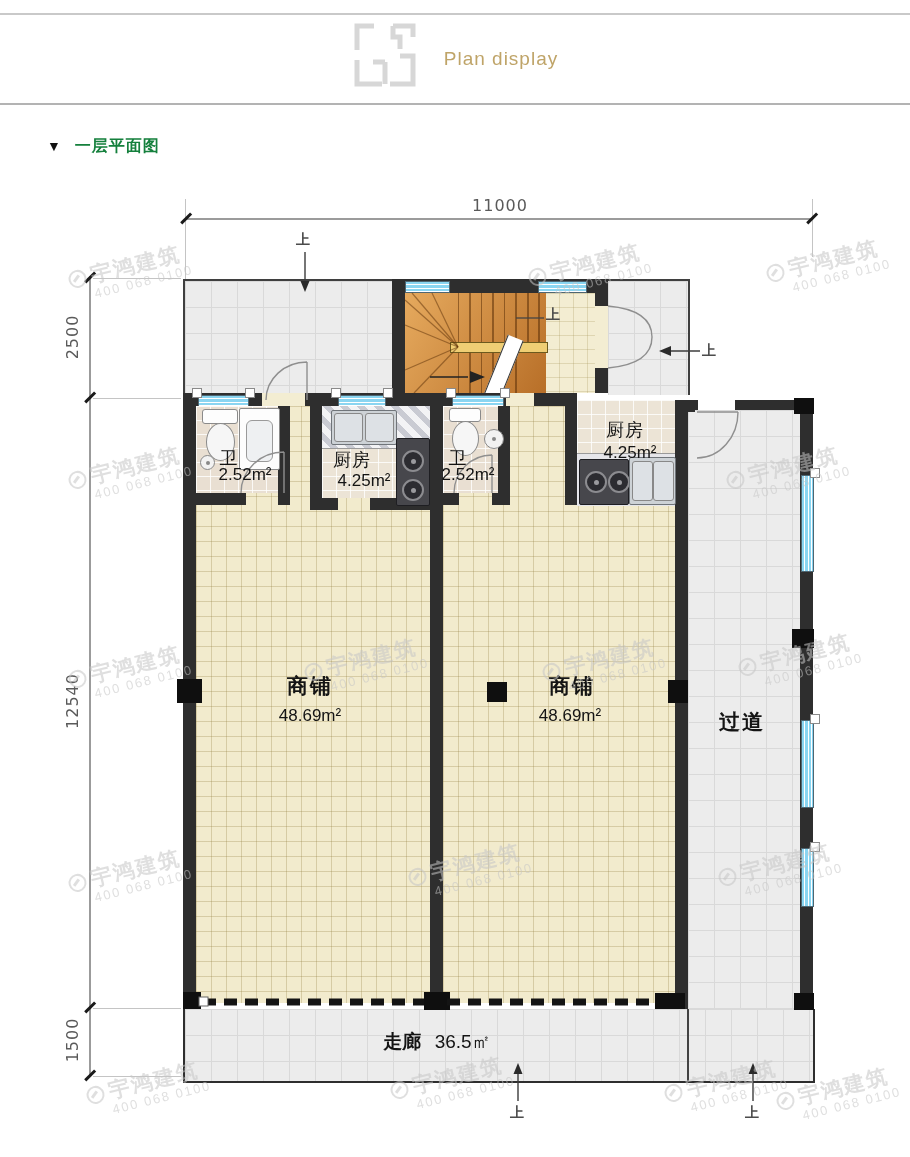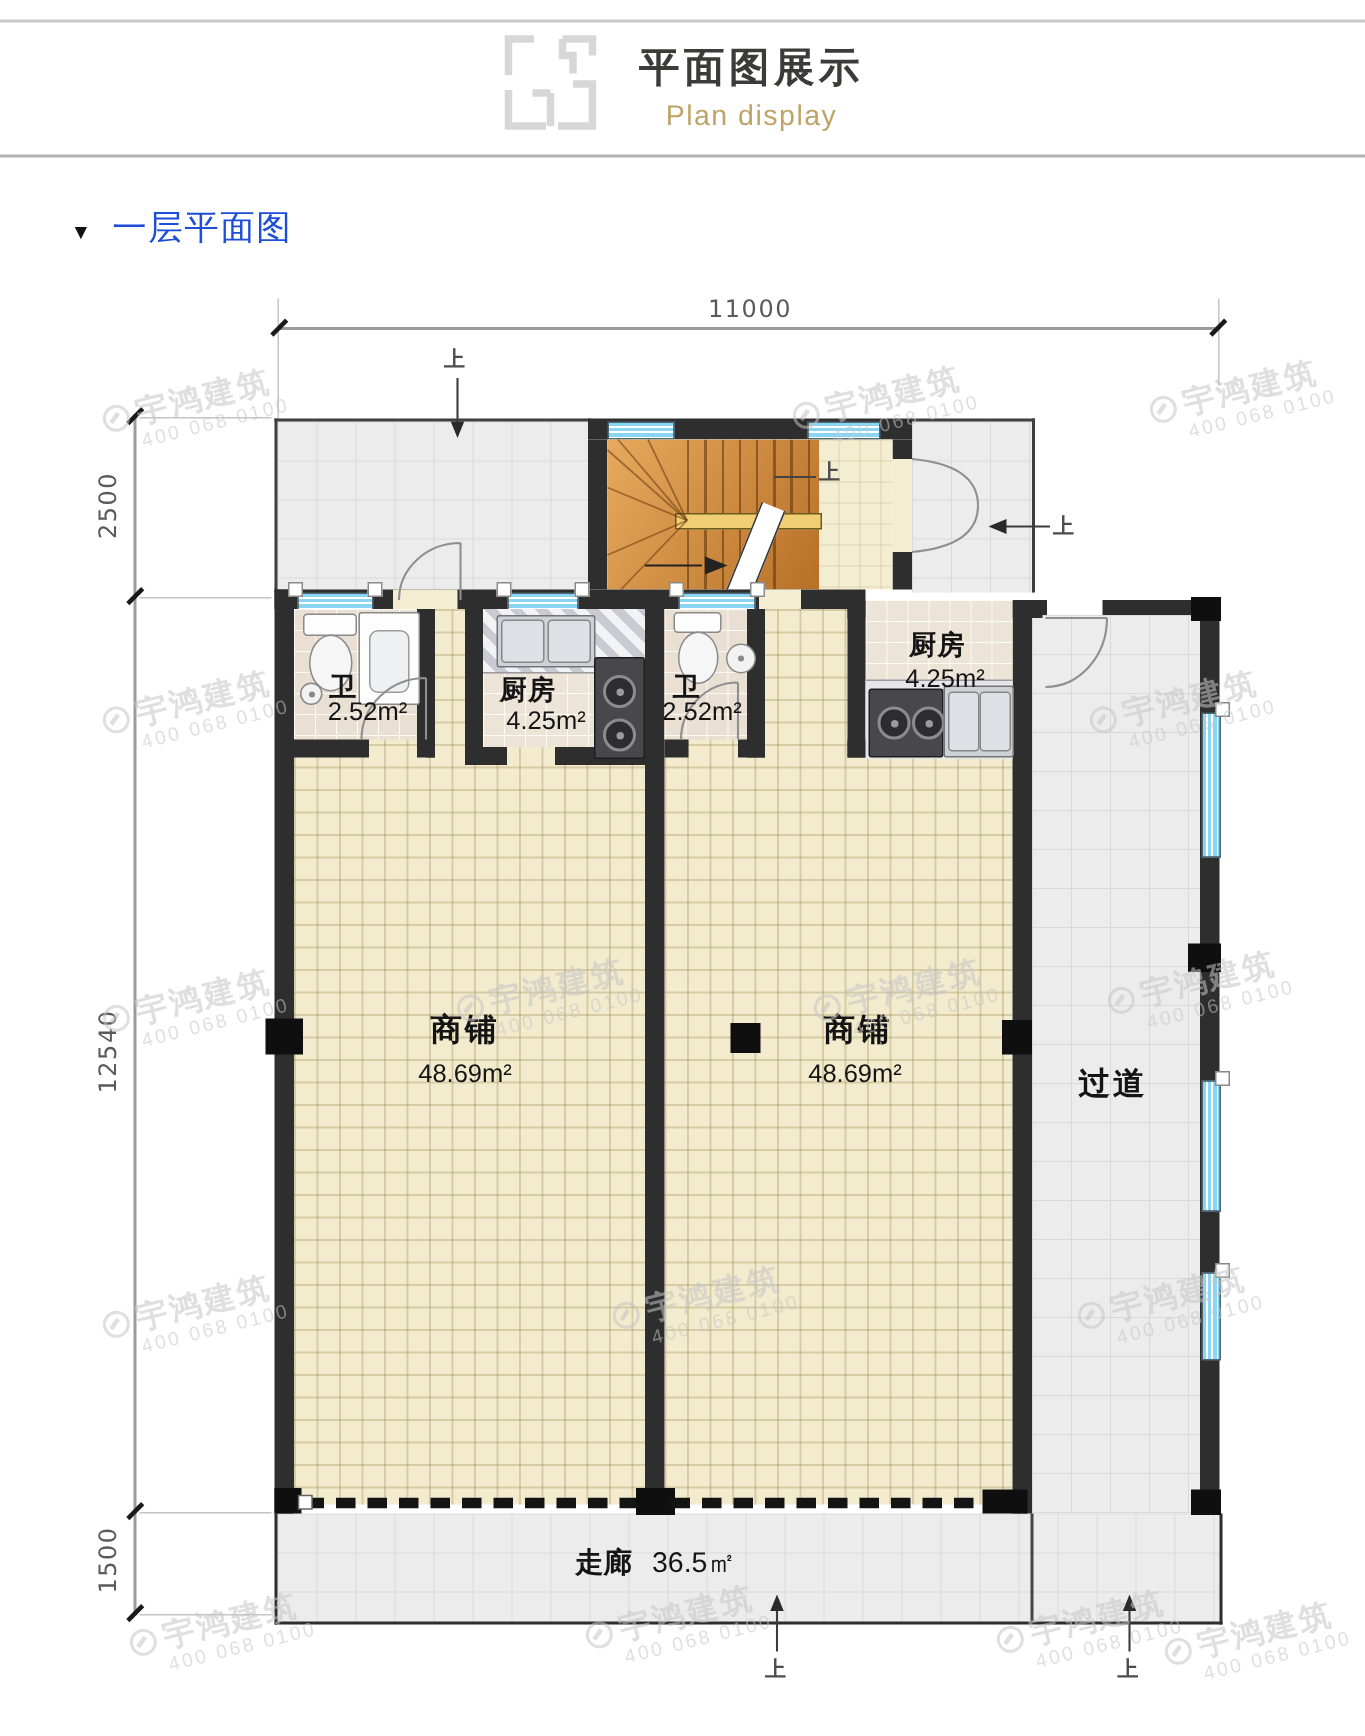--- a/index.html
+++ b/index.html
@@ -38,21 +38,21 @@
   .steelbasin{position:absolute;background:#dde1e5;border:1px solid #888;border-radius:3px;}
   .stove{position:absolute;background:#47474c;border:1.5px solid #1e1e22;border-radius:2px;}
   .burner{position:absolute;background:#2c2c31;border:2.5px solid #8c8c90;border-radius:50%;}
   .burner::after{content:"";position:absolute;left:50%;top:50%;width:5px;height:5px;margin:-2.5px;border-radius:50%;background:#9a9a9e;}
   .drain{position:absolute;background:#f2f2f2;border:1.5px solid #888;border-radius:50%;}
   .drain::after{content:"";position:absolute;left:50%;top:50%;width:4px;height:4px;margin:-2px;border-radius:50%;background:#888;}
 
   .room-label{position:absolute;transform:translateX(-50%);white-space:nowrap;color:#141414;text-align:center;}
   .rl-big{font-size:21px;font-weight:600;letter-spacing:2px;}
   .rl-area{font-size:17px;font-weight:500;}
-  .rl-small{font-size:18px;font-weight:700;letter-spacing:1px;}
+  .rl-small{font-size:18px;font-weight:400;letter-spacing:1px;}
   .up-label{position:absolute;color:#4c4c4c;font-size:14px;font-weight:600;}
 
   .dim-line{position:absolute;background:#9b9b9b;}
   .ext-line{position:absolute;background:#c4c4c4;}
   .tick{position:absolute;width:14px;height:2.5px;background:#1a1a1a;transform:rotate(-45deg);}
   .dim-text{position:absolute;color:#5a5a5a;font-size:16px;letter-spacing:1px;font-family:"DejaVu Sans",sans-serif;}
   .dim-text-v{transform:translate(-50%,-50%) rotate(-90deg);}
   .dim-text-h{transform:translateX(-50%);}
 
   .wm{position:absolute;color:#c6c6c6;opacity:.55;transform:translate(-50%,-50%) rotate(-14deg);white-space:nowrap;pointer-events:none;}
@@ -61,38 +61,37 @@
   .wm-logo::after{content:"";position:absolute;left:2px;top:5px;width:8px;height:3px;background:#c6c6c6;transform:rotate(-40deg);}
   .wm-name{font-size:21px;font-weight:700;letter-spacing:2px;}
   .wm-phone{font-size:13px;letter-spacing:1.8px;margin-top:-3px;padding-left:22px;}
 
   .hdr-line{position:absolute;left:0;width:910px;background:#c9c9c9;}
   .hdr-wrap{position:absolute;left:0;top:22px;width:910px;display:flex;justify-content:center;align-items:center;gap:26px;}
   .hdr-title{font-size:27px;font-weight:700;color:#3b3b37;letter-spacing:3px;}
   .hdr-sub{font-size:19px;color:#bfa468;text-align:center;margin-top:4px;letter-spacing:1px;}
   .sec-wrap{position:absolute;left:47px;top:136px;display:flex;align-items:baseline;gap:14px;}
   .sec-marker{font-size:14px;color:#111;}
-  .sec-title{font-size:23px;font-weight:400;color:#1d4ed8;letter-spacing:1px;}
+  .sec-title{font-size:16px;font-weight:700;color:#15803d;letter-spacing:1px;}
   .sec-desc{font-size:19px;color:#4c4c4c;letter-spacing:2px;}
   svg.overlay{position:absolute;left:0;top:0;pointer-events:none;}
 </style>
 </head>
 <body>
 
 <div id="page">
 
   <div class="hdr-line" style="top:13px;height:2px;"></div>
   <div class="hdr-wrap">
     <span>
       <svg width="66" height="66" viewBox="0 0 66 66">
         <path d="M22 4 H5 V28 M5 38 V62 H30 M38 62 H61 V34 H48 M61 15 V4 H41 M41 4 V15 H48 V27 M33 40 V62 M33 40 H21" fill="none" stroke="#d7d7d7" stroke-width="5"></path>
       </svg>
     </span>
     <span>
-      <div class="hdr-title">平面图展示</div>
       <div class="hdr-sub">Plan display</div>
     </span>
   </div>
   <div class="hdr-line" style="top:103px;height:2px;background:#b3b3b3;"></div>
 
   <div class="sec-wrap">
     <span class="sec-marker">▼</span>
     <span class="sec-title">一层平面图</span>
   </div>
 

